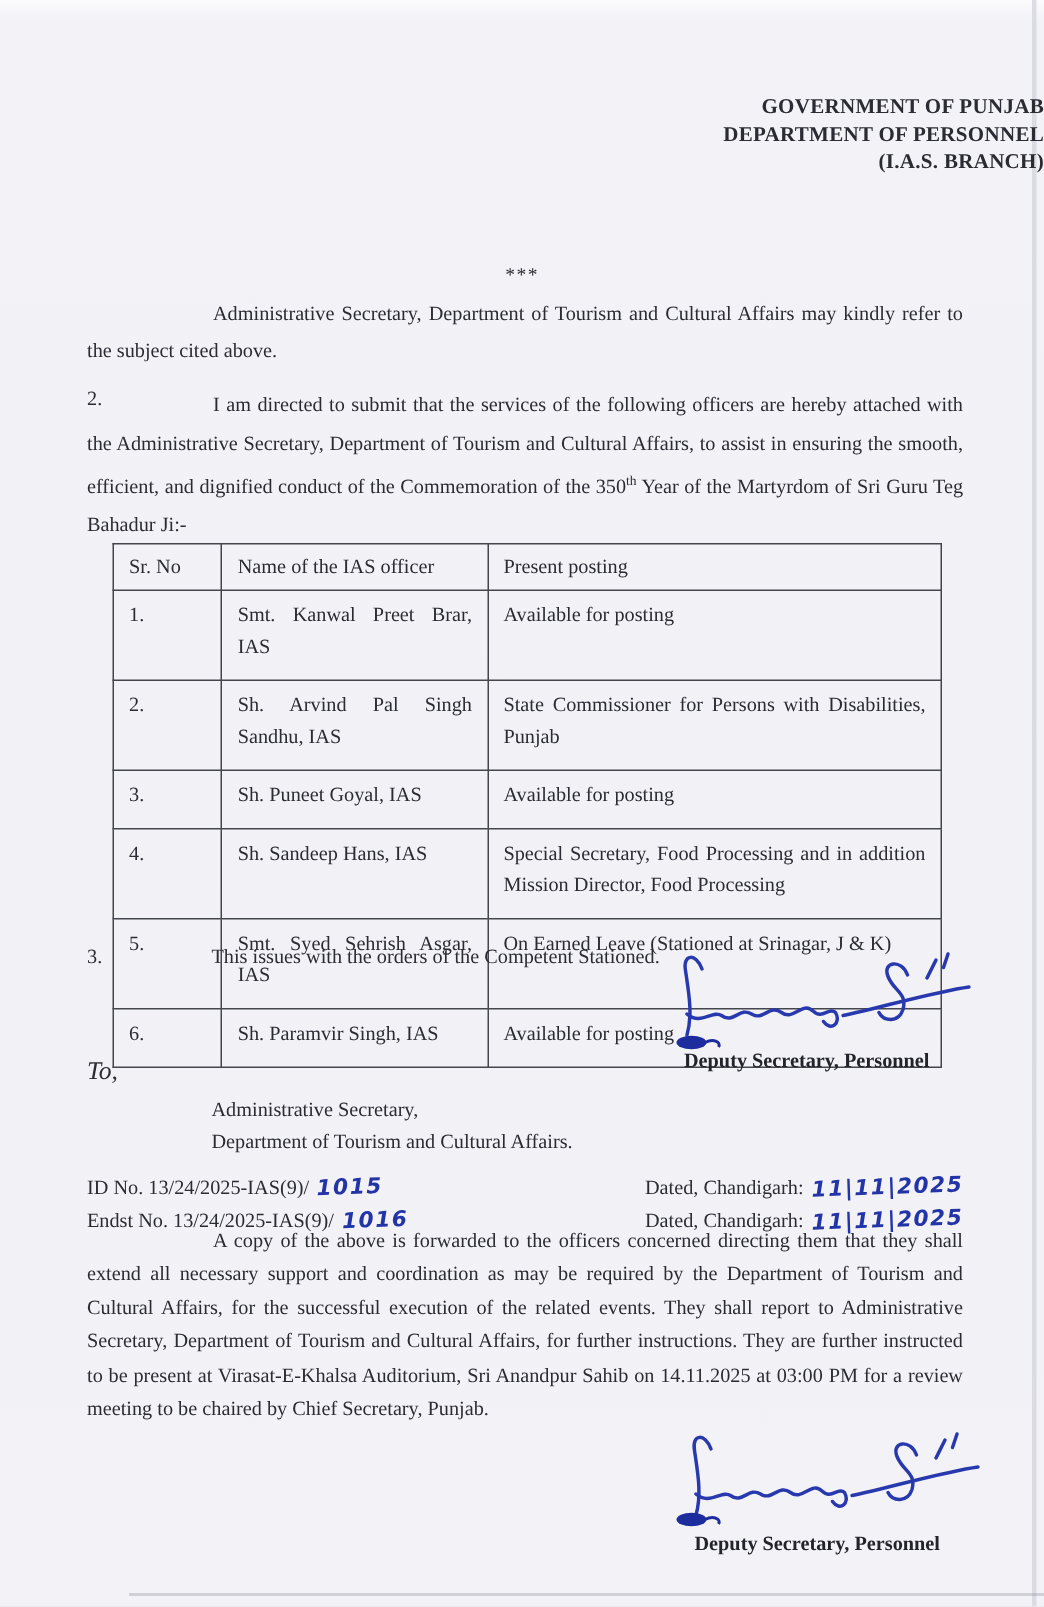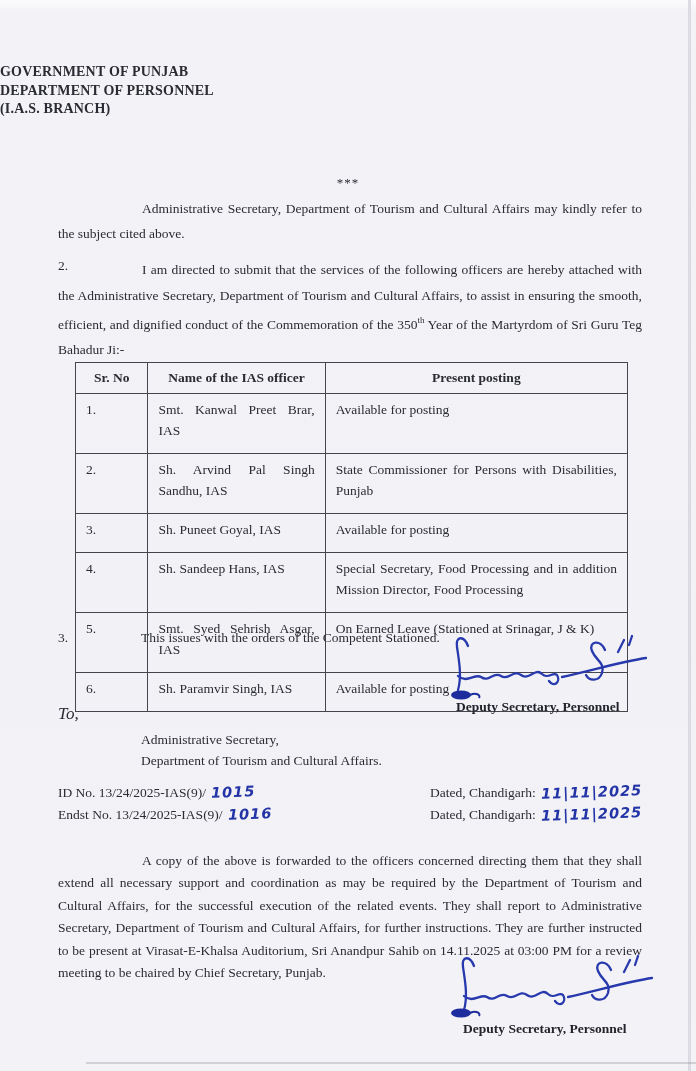--- a/index.html
+++ b/index.html
@@ -8,39 +8,39 @@
     width:696px;height:1071px;
     margin:0 auto;
     background:linear-gradient(180deg,#fbfbfd 0px,#f2f2f7 14px,#f1f1f6 60%,#f3f3f7 100%);
     font-family:"Liberation Serif", serif;
     color:#2b2b33;
     overflow:hidden;
   }
   .right-edge{position:absolute;top:0;left:688px;width:3px;height:100%;background:#d4d4dd;opacity:.8;}
   .bottom-line{position:absolute;left:86px;top:1062px;width:610px;height:2px;background:#9a9aa6;opacity:.4;}
 
-  .letterhead{position:absolute;top:63px;left:0;width:100%;text-align:left;font-weight:bold;font-size:14px;line-height:18.5px;letter-spacing:.2px;}
+  .letterhead{position:absolute;top:63px;left:0;width:100%;text-align:right;font-weight:bold;font-size:14px;line-height:18.5px;letter-spacing:.2px;}
 
   .subject-row{position:absolute;top:129px;left:58px;width:584px;display:flex;}
   .subject-label{font-weight:bold;font-size:13.5px;width:84px;flex:none;}
   .subject-text{font-weight:bold;font-size:13.5px;flex:1;text-align:justify;line-height:21.5px;}
   sup{font-size:9px;}
 
   .stars{position:absolute;top:175px;left:0;width:100%;text-align:center;font-size:13px;letter-spacing:1px;}
 
   .para{position:absolute;left:58px;width:584px;font-size:13.5px;text-align:justify;}
   .para1{top:196px;line-height:25px;text-indent:84px;}
   .para2{top:257px;line-height:25.5px;text-indent:84px;}
-  .para4{top:850px;line-height:22.4px;text-indent:84px;}
+  .para4{top:816px;line-height:22.4px;text-indent:84px;}
   .para-num{position:absolute;left:58px;font-size:13.5px;}
   .num2{top:258px;}
 
   table.officers{position:absolute;top:362px;left:75px;width:553px;border-collapse:collapse;font-size:13.5px;}
   table.officers th, table.officers td{border:1.4px solid #45454d;vertical-align:top;line-height:21px;}
-  table.officers th{font-weight:bold;text-align:center;padding:4px 10px 5px 10px;}
+  table.officers th{font-weight:normal;text-align:left;padding:4px 10px 5px 10px;}
   table.officers td{padding:5px 10px 12px 10px;}
   td.c-name, td.c-post{text-align:justify;}
   .col-sr{width:58px;}.col-name{width:176px;}.col-post{width:319px;margin-left:16px;}
 
   .para3-row{position:absolute;top:630px;left:58px;width:584px;font-size:13.5px;}
   .para3-row .n{display:inline-block;width:83px;}
 
   .sig-label{position:absolute;font-weight:bold;font-size:13.5px;color:#23232b;white-space:nowrap;margin-top:28px;}
   .sig1-label{left:456px;top:671px;}
   .sig2-label{left:463px;top:993px;}

